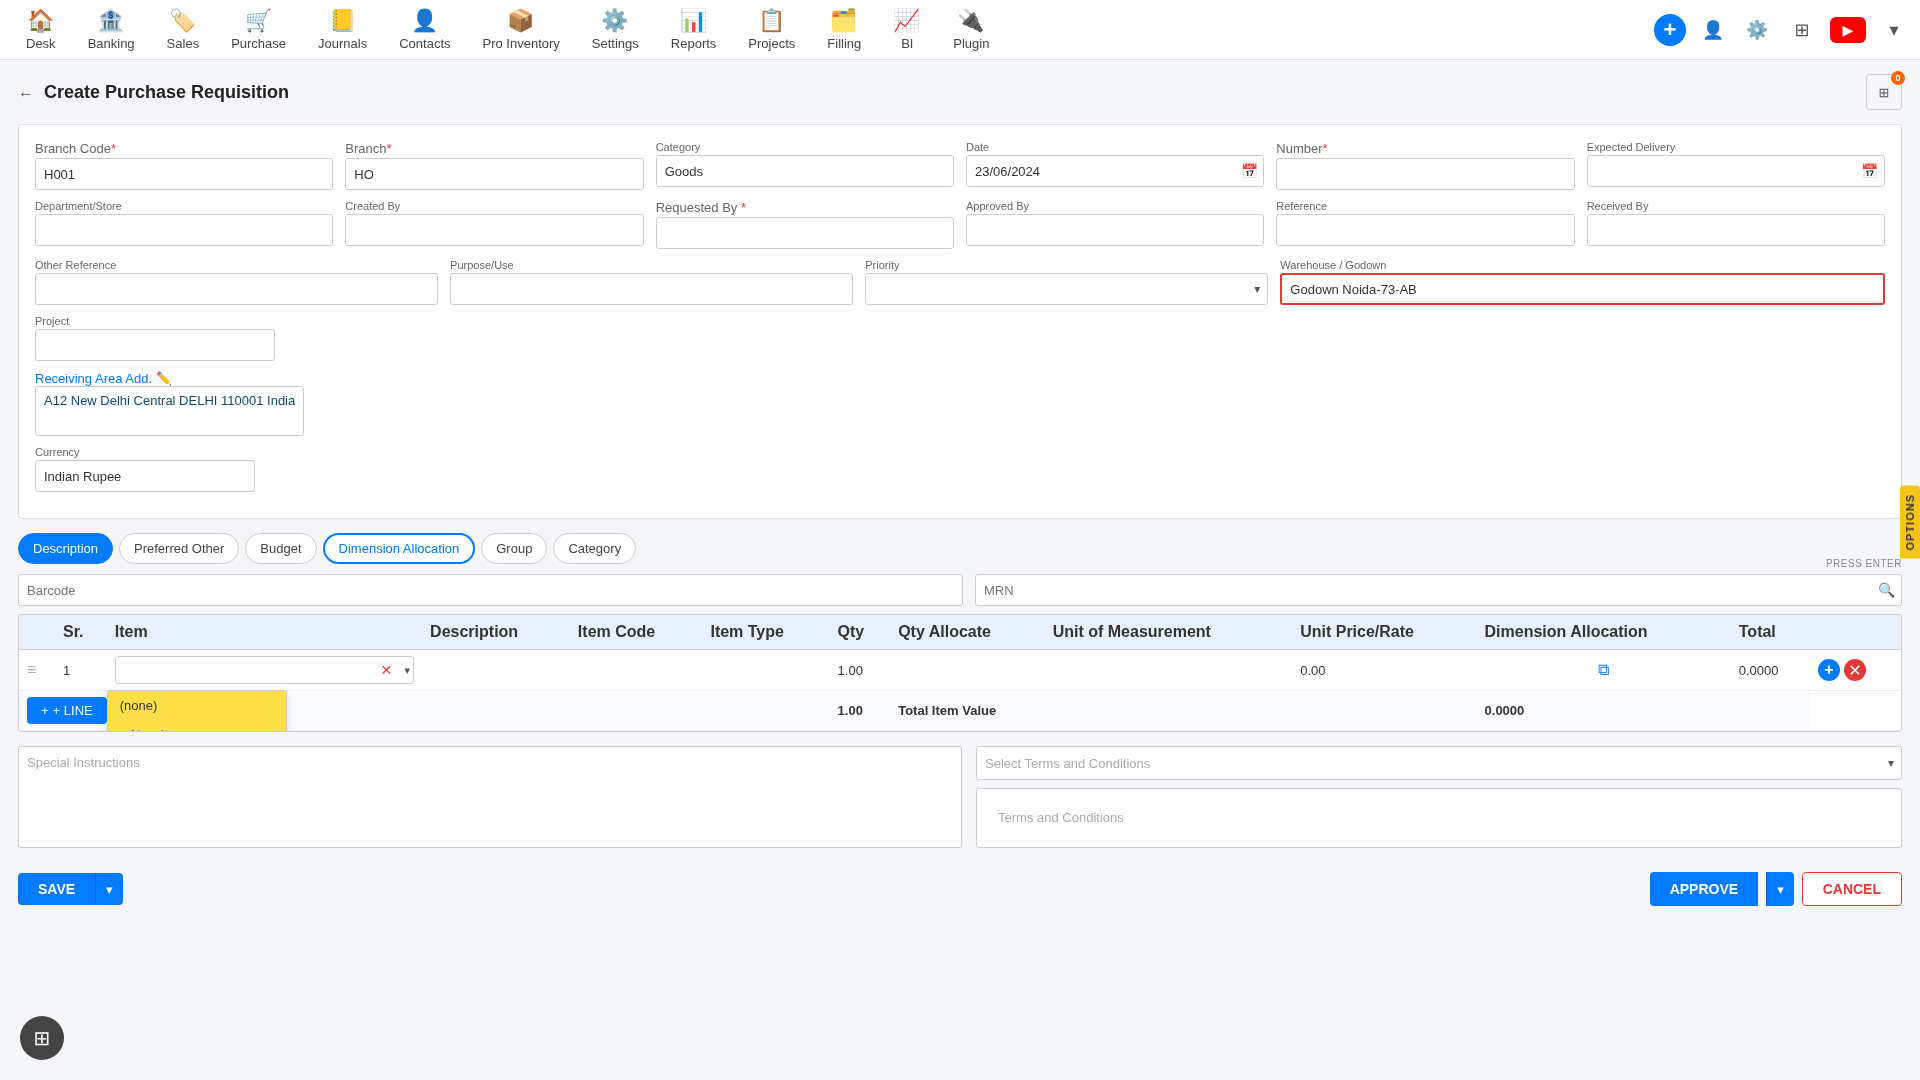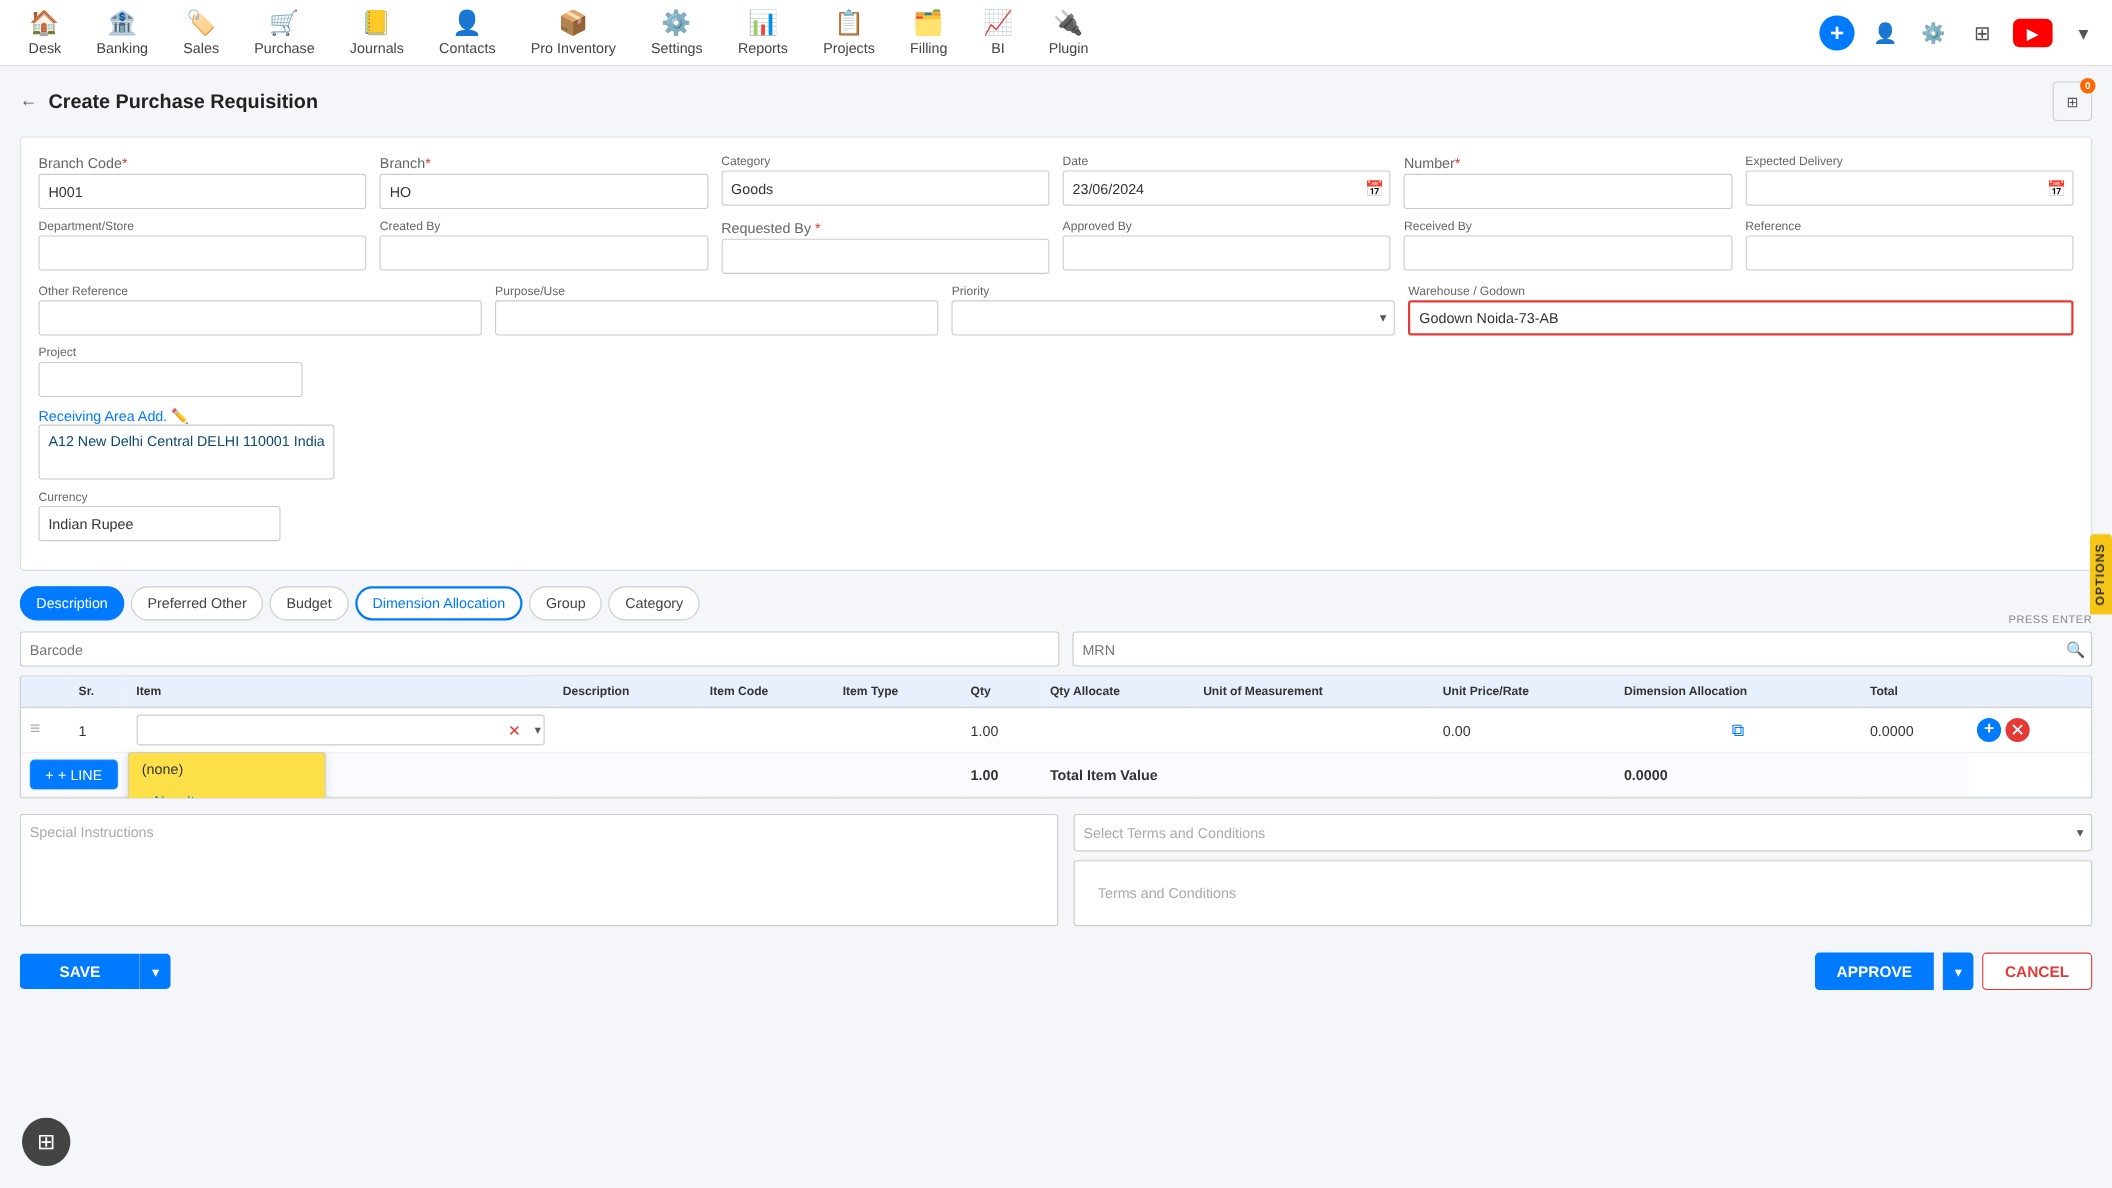--- a/index.html
+++ b/index.html
@@ -136,21 +136,21 @@
     }
 
     
     .table-container {
       border: 1px solid #ccc; border-radius: 3px; overflow-x: auto;
       margin-bottom: 14px;
     }
     table { width: 100%; border-collapse: collapse; background: #fff; }
     thead tr { background: #e8f0fe; }
     thead th {
-      padding: 8px 8px; text-align: left; font-size: 11px; font-weight: 600;
+      padding: 8px 8px; text-align: left; font-size: 16px; font-weight: 600;
       color: #333; border-bottom: 1px solid #ccc; white-space: nowrap;
     }
     tbody tr { border-bottom: 1px solid #eee; }
     tbody td { padding: 6px 8px; font-size: 13px; color: #333; vertical-align: middle; }
 
     
     .drag-handle { color: #aaa; cursor: grab; font-size: 16px; }
 
     
     .item-cell { position: relative; }
@@ -221,21 +221,21 @@
     }
 
     
     .footer-btns {
       display: flex; justify-content: space-between; align-items: center;
       padding: 10px 0 0 0;
     }
     .footer-left { display: flex; gap: 0; }
     .save-btn {
       background: #007bff; color: #fff; border: none; border-radius: 4px 0 0 4px;
-      padding: 8px 36px; font-size: 14px; cursor: pointer; font-weight: bold;
+      padding: 8px 20px; font-size: 14px; cursor: pointer; font-weight: bold;
     }
     .save-dropdown-btn {
       background: #007bff; color: #fff; border: none; border-left: 1px solid #1565c0;
       border-radius: 0 4px 4px 0; padding: 8px 10px; cursor: pointer;
     }
     .footer-right { display: flex; gap: 8px; }
     .approve-btn {
       background: #007bff; color: #fff; border: none; border-radius: 4px 0 0 4px;
       padding: 8px 20px; font-size: 14px; cursor: pointer; font-weight: bold;
     }
@@ -385,25 +385,25 @@
       </div>
       <div class="form-group">
         <label><span>Requested By</span><span class="required-star"> *</span></label>
         <input type="text" style="">
       </div>
       <div class="form-group">
         <label>Approved By</label>
         <input type="text" style="">
       </div>
       <div class="form-group">
+        <label>Reference</label>
+        <input type="text" style="">
+      </div>
+      <div class="form-group">
         <label>Received By</label>
-        <input type="text" style="">
-      </div>
-      <div class="form-group">
-        <label>Reference</label>
         <input type="text" style="">
       </div>
     </div>
 
     <div class="form-row">
       <div class="form-group">
         <label>Other Reference</label>
         <input type="text" style="">
       </div>
       <div class="form-group">

